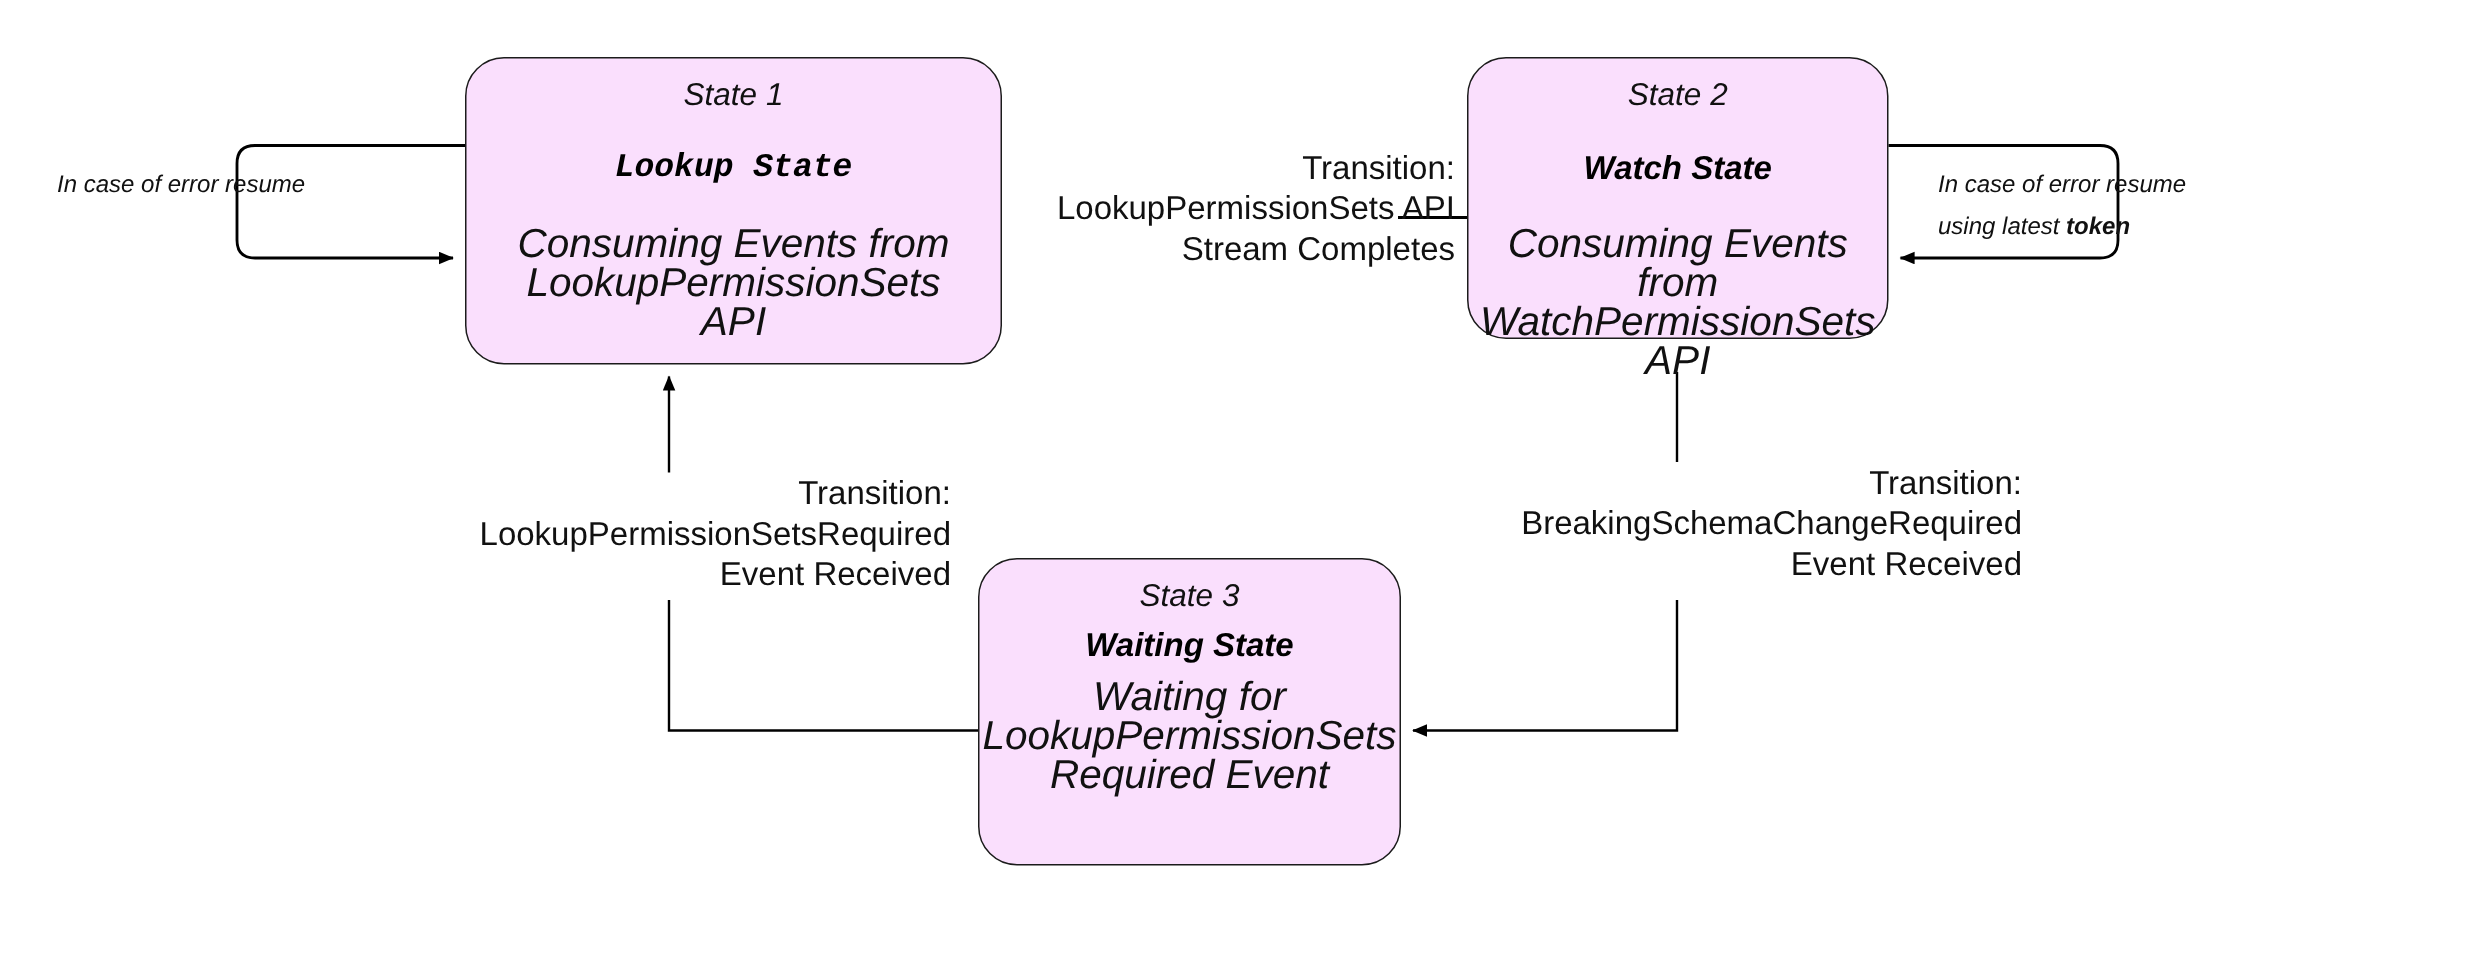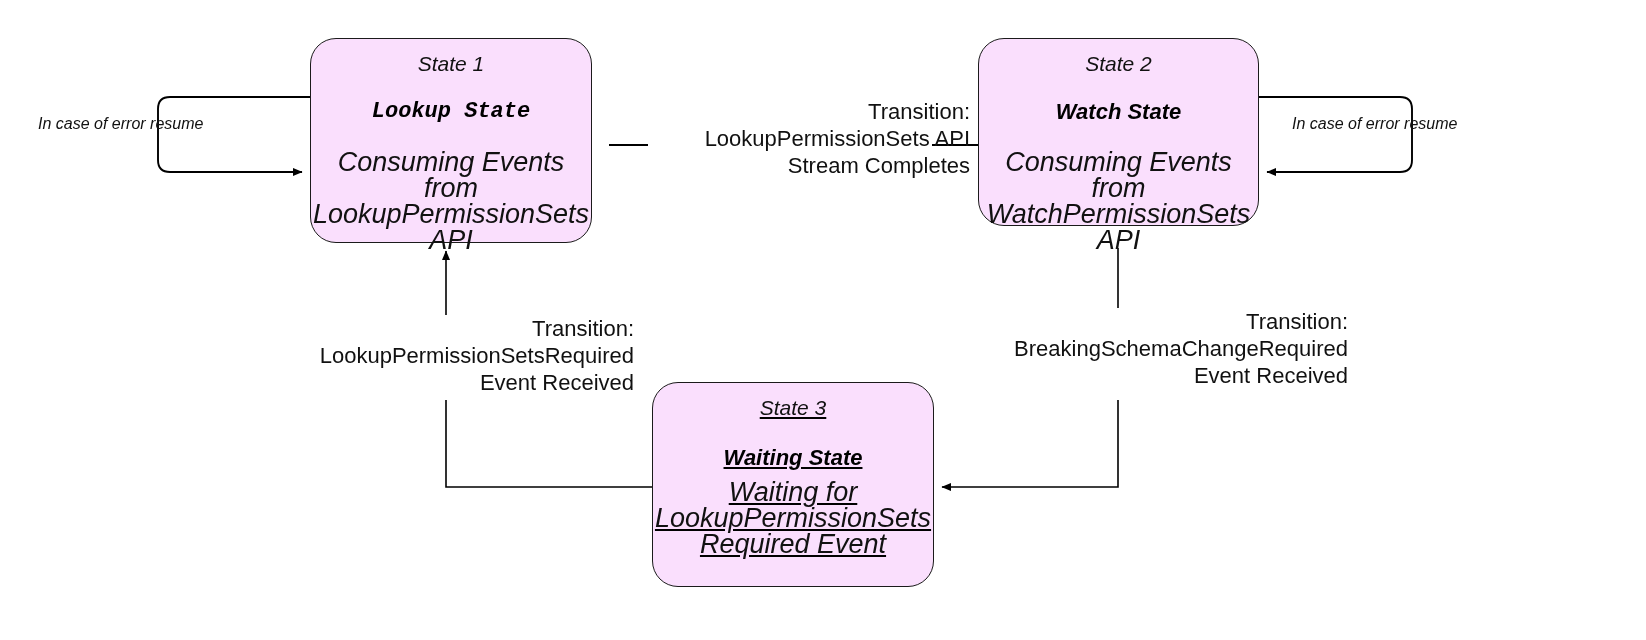--- a/index.html
+++ b/index.html
@@ -56,46 +56,45 @@
     font-style: italic;
     font-weight: 400;
     font-size: 27px;
     line-height: 26px;
     color: #111111;
     white-space: pre-line;
   }
   #state-1 {
     left: 310px;
     top: 38px;
-    width: 282px;
+    width: 358px;
     height: 205px;
     padding-top: 12px;
   }
   #state-1 .state-name { margin-top: 22px; font-family: Liberation Mono, monospace; }
   #state-1 .state-desc { margin-top: 24px; }
 
   #state-2 {
     left: 978px;
     top: 38px;
     width: 281px;
     height: 188px;
     padding-top: 12px;
   }
   #state-2 .state-name { margin-top: 22px; text-align: center; }
   #state-2 .state-desc { margin-top: 24px; }
 
   #state-3 {
     left: 652px;
-    top: 382px;
+    top: 372px;
     width: 282px;
     height: 205px;
     padding-top: 12px;
-    text-decoration: underline;
-  }
-  #state-3 .state-name { margin-top: 24px; }
+  }
+  #state-3 .state-name { margin-top: 6px; }
   #state-3 .state-desc { margin-top: 8px; }
 
   .edge-label {
     position: absolute;
     text-align: right;
     font-size: 22px;
     line-height: 27px;
     color: #111111;
     white-space: pre-line;
     z-index: 2;
@@ -212,15 +211,16 @@
   <div class="edge-label" id="label-transition-3-1">Transition:
 LookupPermissionSetsRequired
 Event Received</div>
 
   <div class="loop-label" id="label-loop-1">
     <div>In case of error resume</div>
   </div>
 
   <div class="loop-label" id="label-loop-2">
     <div>In case of error resume</div>
+    <div><span>using latest </span><b>token</b></div>
   </div>
 
 </div>
 
 </body></html>

